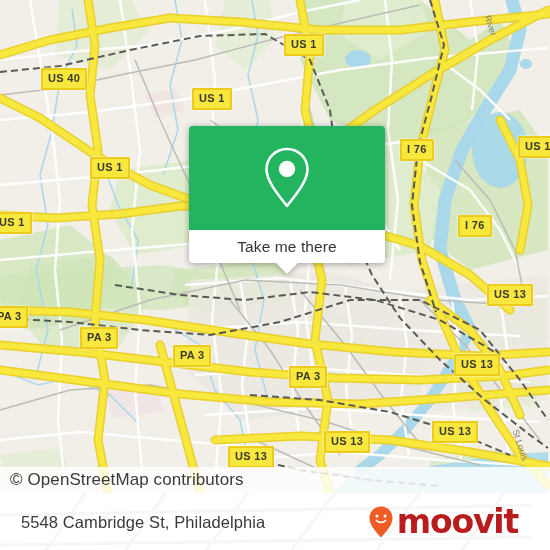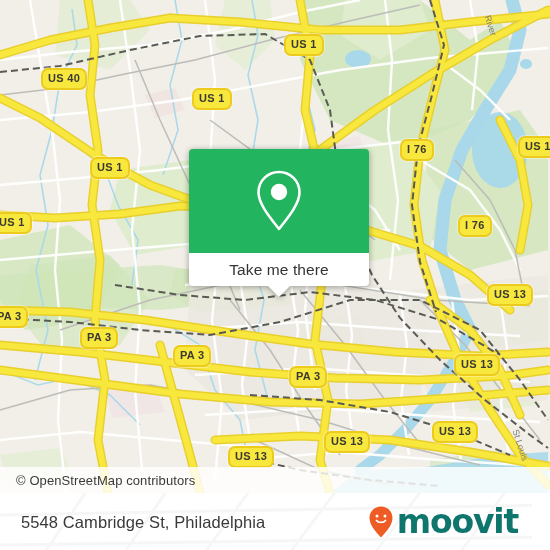--- a/index.html
+++ b/index.html
@@ -13,37 +13,36 @@
   
   #map{
     position:absolute;left:0;top:0;width:550px;height:493px;
     background:#f2efe9;overflow:hidden;
   }
   .layer{position:absolute;left:0;top:0;width:550px;height:493px;}
 
   
   .shield{
     position:absolute;background:#f8e73c;border:2px solid #eccb1d;
-    border-radius:7px;color:#3a3a32;font-weight:bold;
+    border-radius:1px;color:#3a3a32;font-weight:bold;
     font-size:11px;line-height:1;padding:3px 5px 4px 5px;
     white-space:nowrap;letter-spacing:.3px;
     box-shadow:0 0 0 1px rgba(255,255,255,.35);
   }
 
   .rotlabel{
     position:absolute;color:#7b7b72;font-size:9px;white-space:nowrap;
     font-family:"Liberation Sans",sans-serif;
   }
 
   
   #popup{
-    position:absolute;left:189px;top:126px;width:180px;
+    position:absolute;left:189px;top:126px;width:196px;
     border-radius:4px;
     filter:drop-shadow(0 1px 3px rgba(0,0,0,.35));
-    margin-top:23px;
   }
   #popup-green{
     background:#22b45f;border-radius:4px 4px 0 0;
     height:104px;display:flex;align-items:center;justify-content:center;
   }
   #popup-white{
     background:#ffffff;border-radius:0 0 4px 4px;height:33px;
     display:flex;align-items:center;justify-content:center;
     position:relative;
   }
@@ -58,21 +57,21 @@
     border-top:11px solid #ffffff;
   }
 
   
   #attrib{
     position:absolute;left:0;top:467px;width:550px;height:26px;
     background:rgba(255,255,255,.82);
     display:flex;align-items:center;
   }
   #attrib-text{
-    color:#3a3a3a;font-size:13px;padding-left:16px;letter-spacing:.1px;
+    color:#3a3a3a;font-size:17px;padding-left:10px;letter-spacing:.1px;
   }
 
   
   #footer{
     position:absolute;left:0;top:493px;width:532px;height:57px;
     background:#ffffff;overflow:hidden;
   }
   #footer-watermark{
     position:absolute;left:0;top:-14px;width:550px;height:80px;
     opacity:.08;
@@ -80,21 +79,21 @@
   #footer-addr{
     position:absolute;left:21px;top:50%;transform:translateY(-50%);
     color:#3a3a3a;font-size:16.5px;letter-spacing:.1px;z-index:2;
   }
   #brand{
     position:absolute;right:14px;top:50%;transform:translateY(-50%);
     display:flex;align-items:center;z-index:2;
   }
   #brand-pin{width:26px;height:34px;margin-right:3px;}
   #brand-word{
-    color:#0f766e;font-size:33px;font-weight:bold;letter-spacing:-1.2px;
+    color:#b91c1c;font-size:33px;font-weight:bold;letter-spacing:-1.2px;
     line-height:1;font-family:"DejaVu Sans",sans-serif;
   }
 </style>
 </head>
 <body>
 
 <div id="app">
 
   <div id="map">
 

